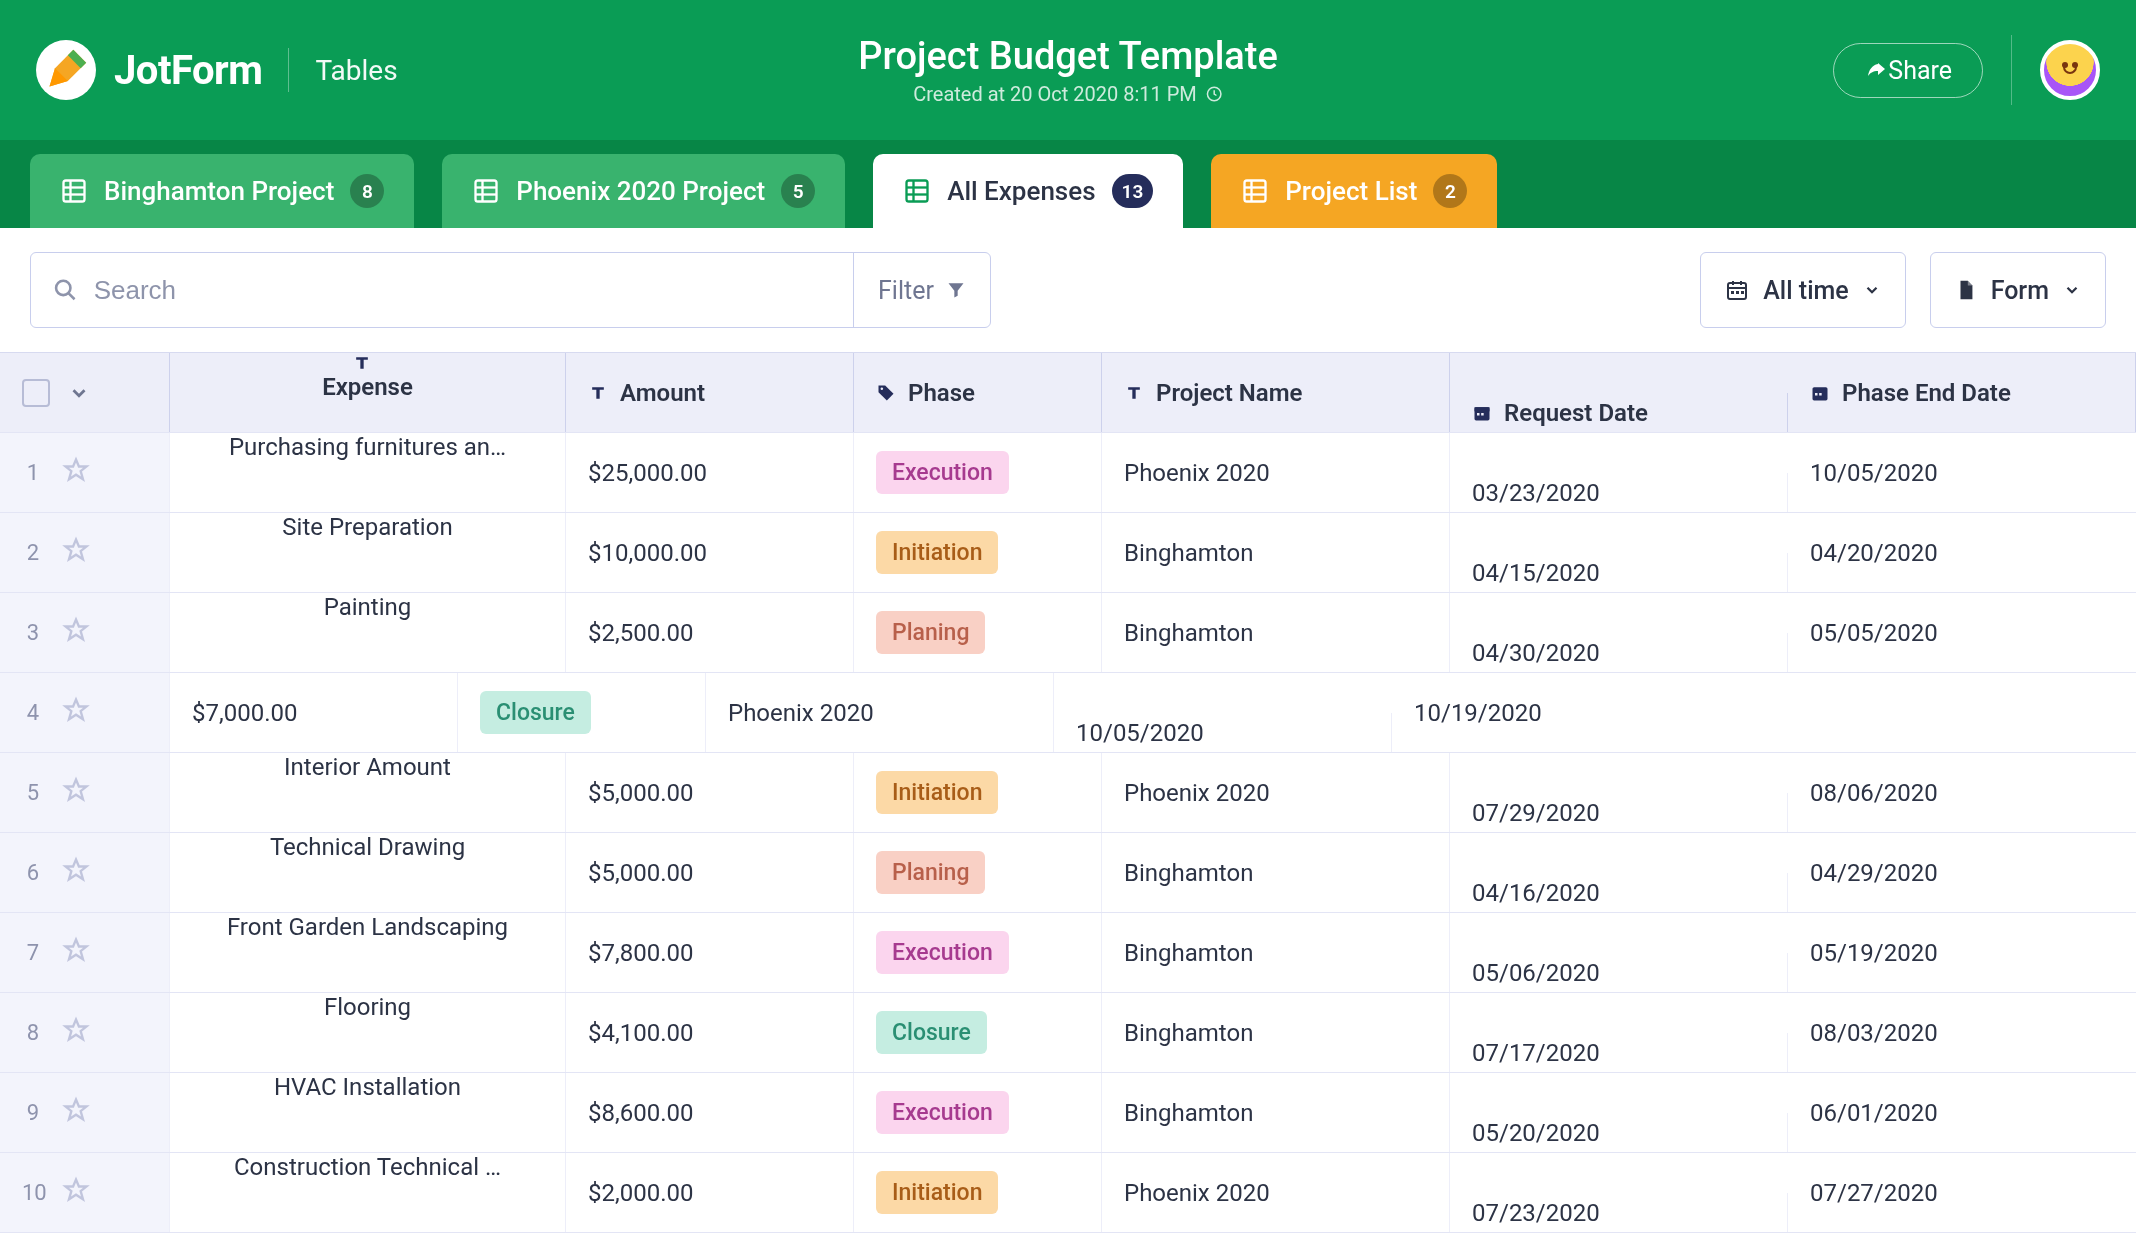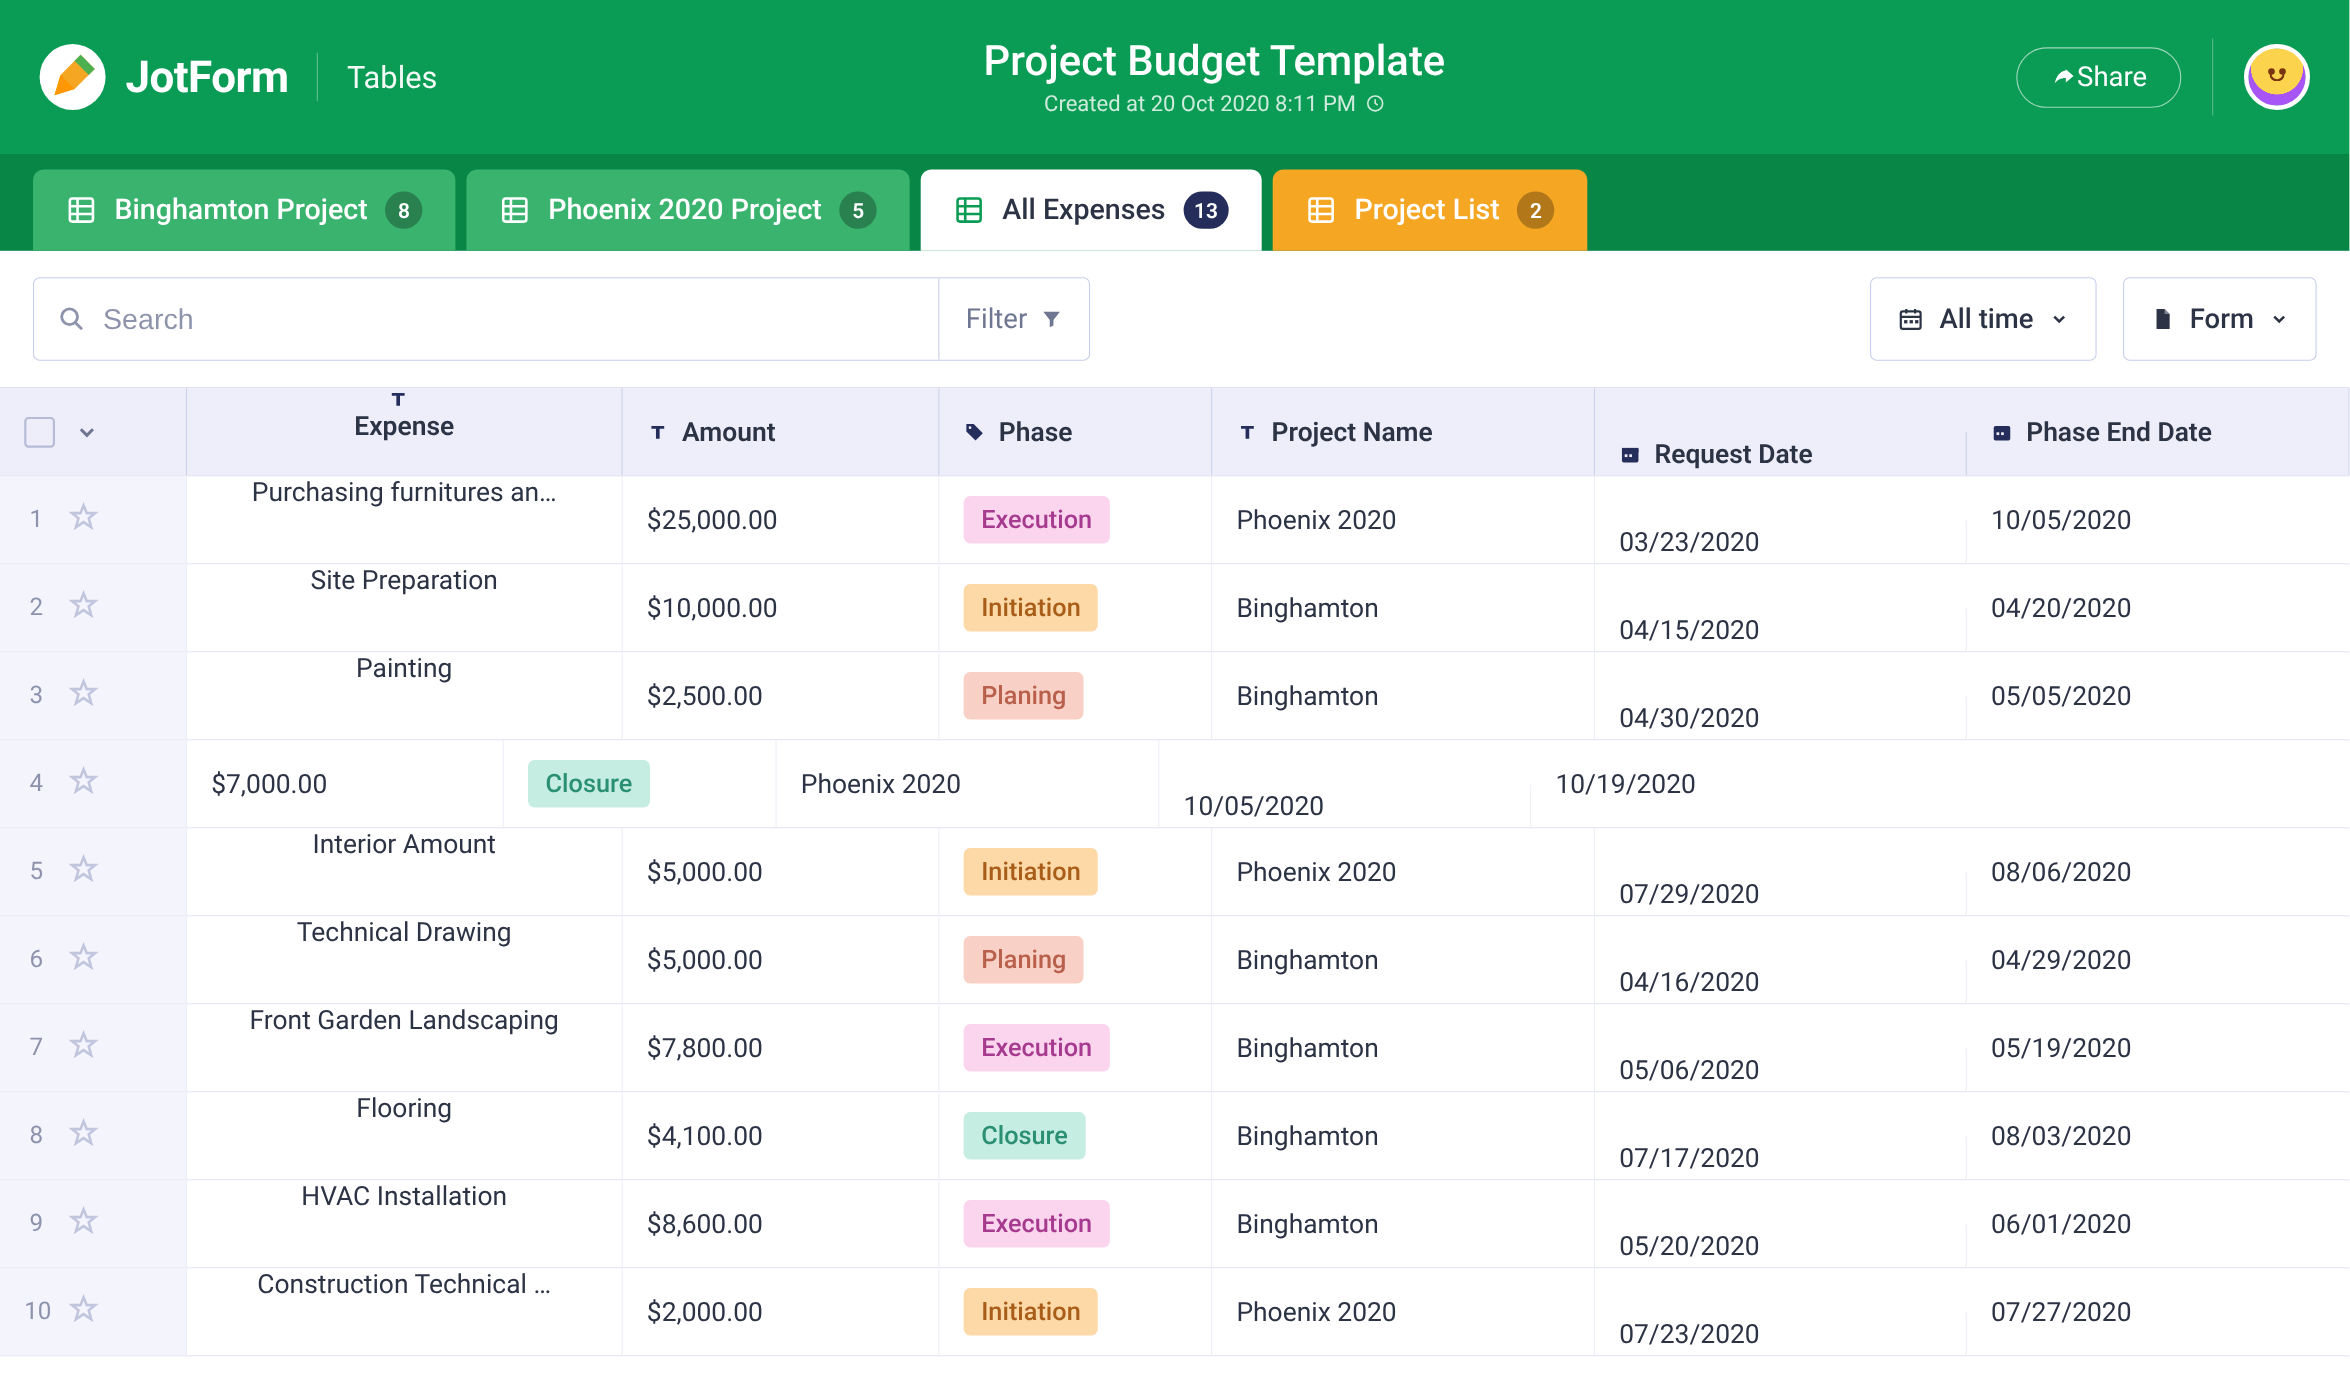--- a/index.html
+++ b/index.html
@@ -6,34 +6,34 @@
 body { font-family: -apple-system, BlinkMacSystemFont, "Segoe UI", Roboto, Helvetica, Arial, sans-serif; background: #fff; color: #2c3345; width: 2136px; height: 1252px; overflow: hidden; }
 
 
 .header { background: #0a9c55; height: 140px; display: flex; align-items: center; padding: 0 36px; color: #fff; position: relative; }
 .logo-wrap { display: flex; align-items: center; gap: 18px; }
 .logo-circle { width: 60px; height: 60px; border-radius: 50%; background: #fff; display: flex; align-items: center; justify-content: center; }
 .logo-circle svg { width: 44px; height: 44px; }
 .logo-text { font-size: 40px; font-weight: 700; letter-spacing: -0.5px; }
 .logo-divider { width: 1px; height: 44px; background: rgba(255,255,255,0.35); margin: 0 26px 0 26px; }
 .segment-label { font-size: 28px; font-weight: 400; color: rgba(255,255,255,0.95); }
-.title-block { position: absolute; left: 50%; transform: translateX(-50%); text-align: left; margin-left: 36px; }
+.title-block { position: absolute; left: 50%; transform: translateX(-50%); text-align: left; }
 .page-title { font-size: 38px; font-weight: 500; }
 .page-subtitle { font-size: 20px; color: rgba(255,255,255,0.8); margin-top: 4px; display: flex; align-items: center; justify-content: center; gap: 8px;}
 .header-right { margin-left: auto; display: flex; align-items: center; gap: 28px; }
 .share-btn { display: flex; align-items: center; border: 1.5px solid rgba(255,255,255,0.6); border-radius: 999px; padding: 12px 30px; color: #fff; font-size: 25px; cursor: pointer; }
 .header-divider { width: 1px; height: 70px; background: rgba(255,255,255,0.3); }
 .avatar { width: 60px; height: 60px; border-radius: 50%; background: radial-gradient(circle at 50% 35%, #fcd34d 0%, #fcd34d 55%, #a855f7 56%, #a855f7 100%); border: 4px solid #fff; position: relative; cursor: pointer; }
 .avatar::before, .avatar::after { content: ""; position: absolute; top: 18px; width: 6px; height: 6px; background: #78350f; border-radius: 50%; }
 .avatar::before { left: 18px; }
 .avatar::after { right: 18px; }
 .avatar .smile { position: absolute; bottom: 22px; left: 50%; transform: translateX(-50%); width: 14px; height: 7px; border: 2px solid #78350f; border-top: none; border-radius: 0 0 14px 14px; }
 
 
-.tabs-row { background: #078646; height: 88px; display: flex; align-items: flex-end; padding: 0 30px; gap: 10px; }
+.tabs-row { background: #078646; height: 88px; display: flex; align-items: flex-end; padding: 0 30px; gap: 28px; }
 .tab { height: 74px; display: flex; align-items: center; gap: 16px; padding: 0 30px; border-radius: 10px 10px 0 0; color: #fff; font-size: 26px; font-weight: 500; cursor: pointer; }
 .tab.green { background: #39b36e; }
 .tab.active { background: #fff; color: #2c3345; }
 .tab.orange { background: #f5a623; color: #fff; }
 .tab .tabicon { width: 28px; height: 28px; display: inline-flex; }
 .tab.green .tabicon svg, .tab.orange .tabicon svg { stroke: #fff; fill: #fff; }
 .tab.active .tabicon svg { stroke: #0a9c55; fill: #0a9c55; }
 .tab .badge { background: rgba(0,0,0,0.28); color: #fff; border-radius: 999px; min-width: 34px; height: 34px; display: inline-flex; align-items: center; justify-content: center; font-size: 19px; font-weight: 600; padding: 0 10px;}
 .tab.active .badge { background: #252d5b; color: #fff; }
 

